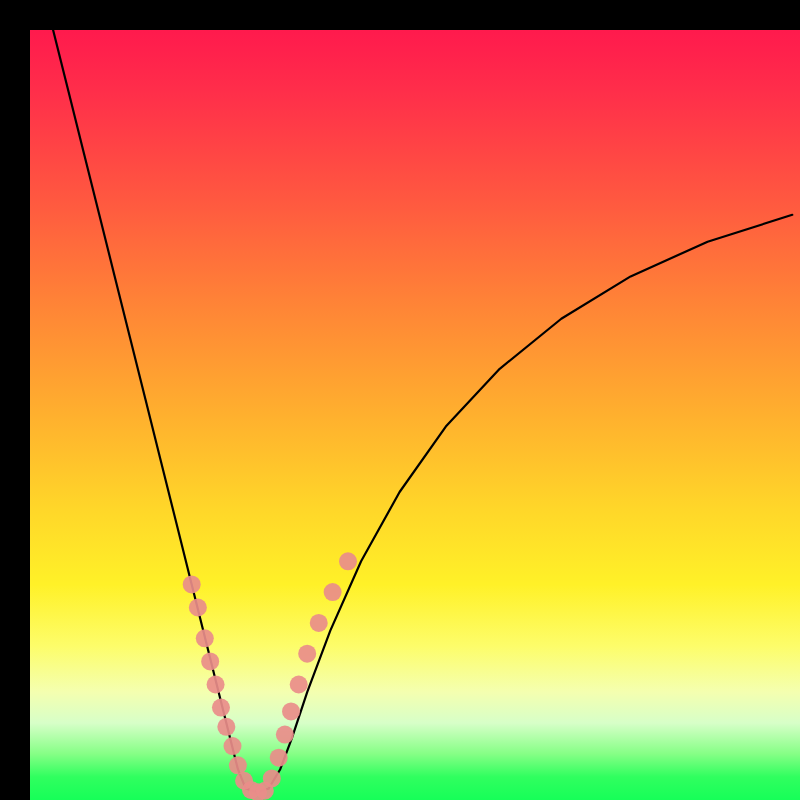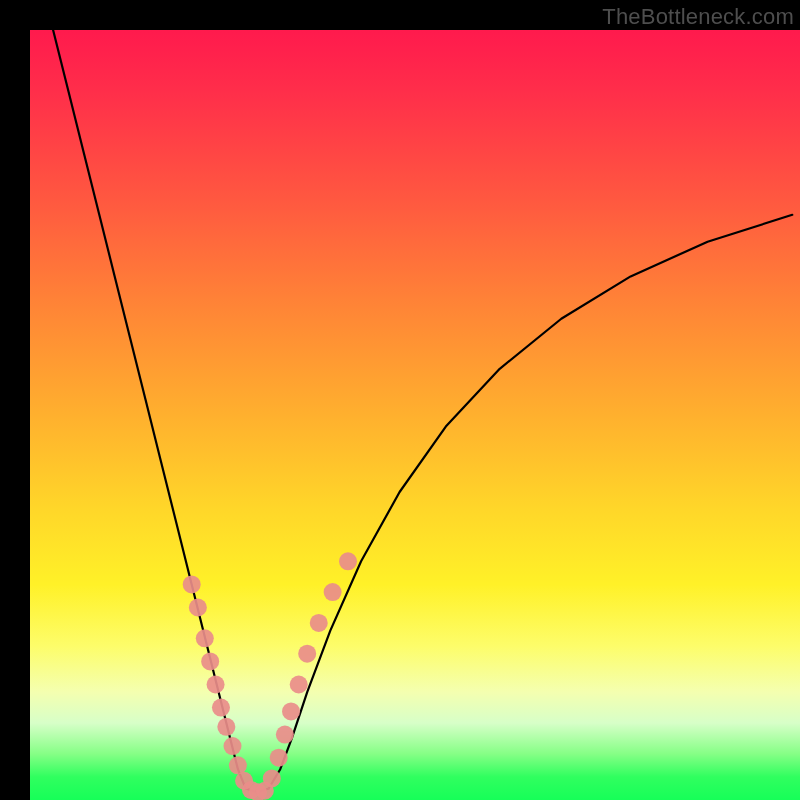--- a/index.html
+++ b/index.html
@@ -56,21 +56,20 @@
     font-size: 22px;
     font-weight: 500;
     letter-spacing: 0.2px;
     user-select: none;
   }
 </style>
 </head>
 <body>
 
 <div class="frame">
-  <div class="watermark">TheBottleneck.com</div>
   <div class="plot-area">
     <svg viewBox="0 0 770 770">
       <g id="curves-layer">
           <path d="M23.10 0.00 L38.50 61.60 L53.90 123.20 L69.30 184.80 L84.70 246.40 L100.10 308.00 L115.50 369.60 L130.90 431.20 L146.30 492.80 L161.70 554.40 L177.10 616.00 L188.65 662.20 L200.20 708.40 L207.90 739.20 L215.60 758.45" fill="none" stroke="#000000" stroke-width="2.2" stroke-linecap="round" stroke-linejoin="round"></path>
           <path d="M238.70 758.45 L250.25 739.20 L261.80 708.40 L277.20 662.20 L300.30 600.60 L331.10 531.30 L369.60 462.00 L415.80 396.55 L469.70 338.80 L531.30 288.75 L600.60 246.40 L677.60 211.75 L762.30 184.80" fill="none" stroke="#000000" stroke-width="2.2" stroke-linecap="round" stroke-linejoin="round"></path>
           <path d="M215.60 758.45 L227.15 762.30 L238.70 758.45" fill="none" stroke="#000000" stroke-width="2.2" stroke-linecap="round" stroke-linejoin="round"></path>
         </g>
       <g id="points-layer">
           <circle cx="161.70" cy="554.40" r="9" fill="#e98d8a" fill-opacity="0.92"></circle>
           <circle cx="167.86" cy="577.50" r="9" fill="#e98d8a" fill-opacity="0.92"></circle>

